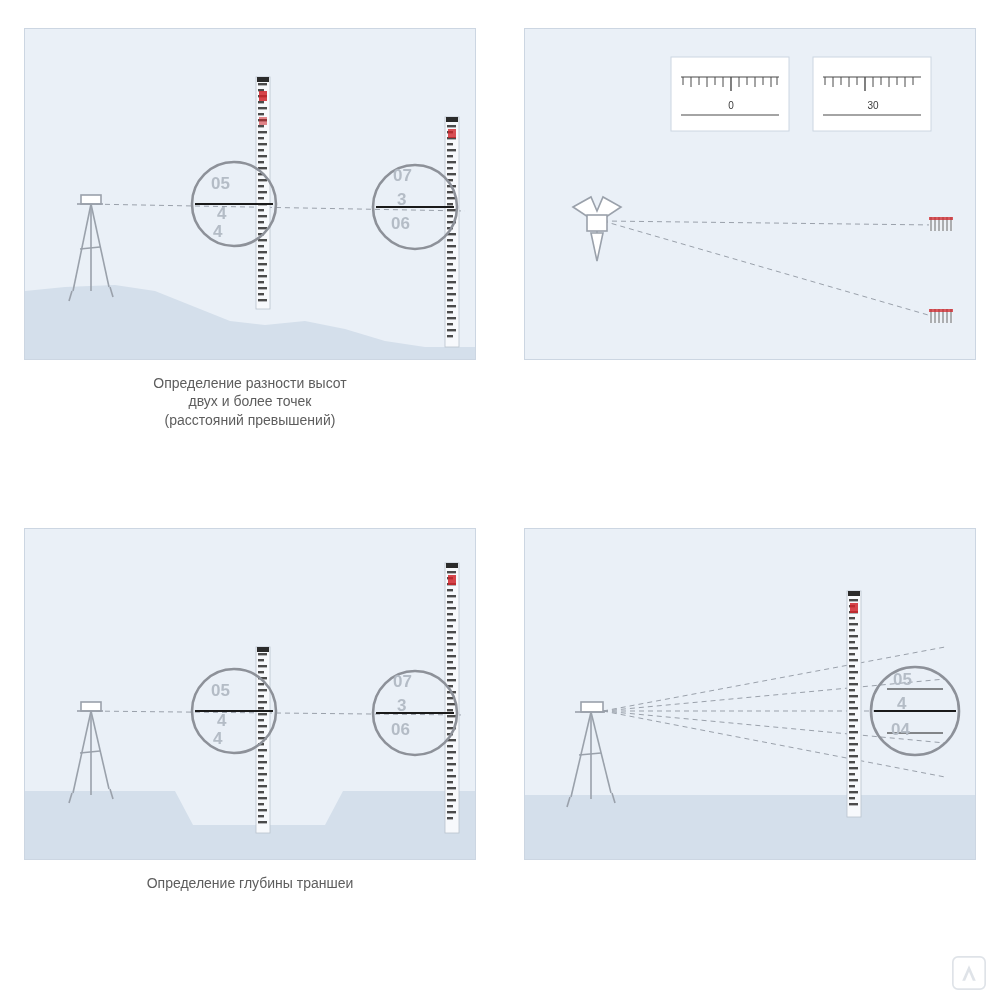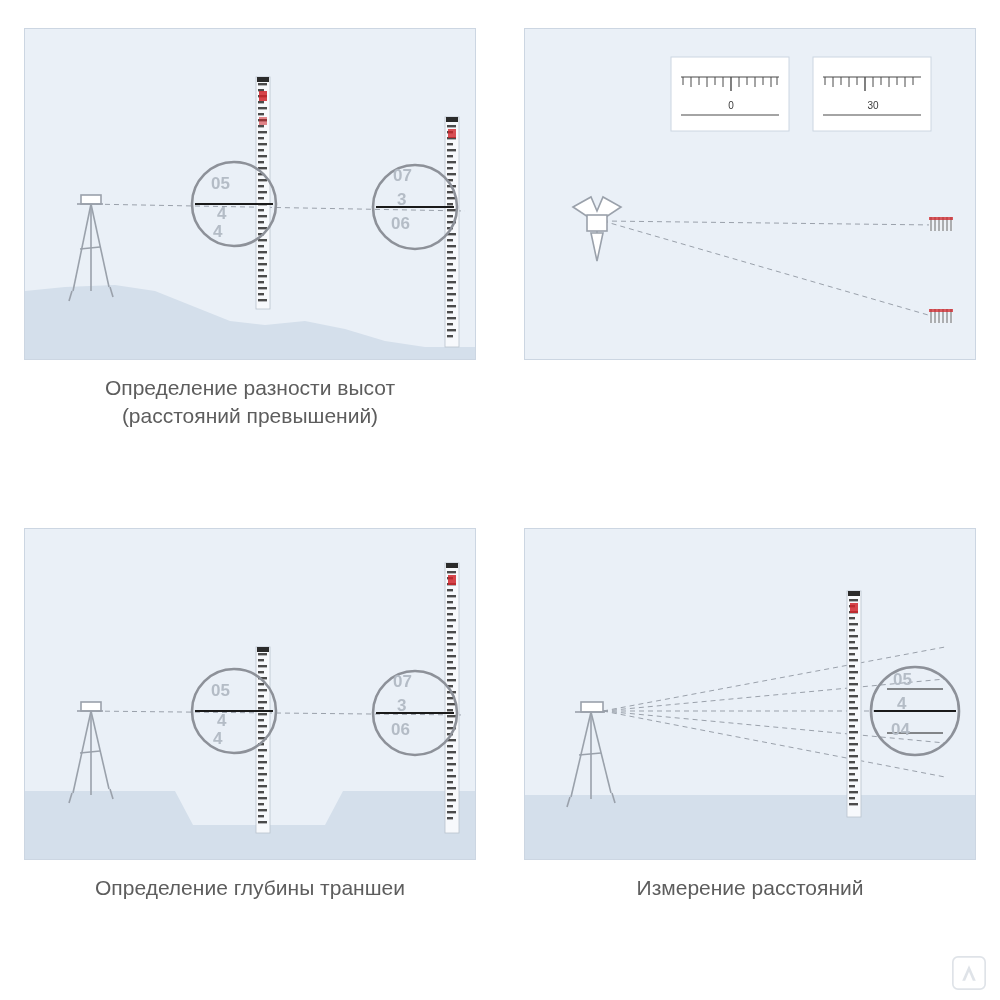--- a/index.html
+++ b/index.html
@@ -32,21 +32,21 @@
     width:452px;
     height:332px;
     background:#eaf0f7;
     border:1px solid #ccd6e2;
     box-sizing:border-box;
     overflow:hidden;
   }
   .caption{
     margin-top:14px;
     text-align:center;
-    font-size:21px;
+    font-size:14px;
     line-height:1.32;
     color:#5d5d5d;
     width:470px;
   }
   .caption div{white-space:nowrap;}
   svg{display:block;}
   .wm{
     position:absolute;
     right:14px;bottom:10px;
     width:34px;height:34px;
@@ -184,20 +184,21 @@
           <g fill="#b4bcc6" font-size="17" font-family="Liberation Sans, sans-serif" font-weight="bold">
             <text x="368" y="152">07</text>
             <text x="372" y="176">3</text>
             <text x="366" y="200">06</text>
           </g>
         </g>
       </svg>
     </div>
     <div class="caption">
       <div>Определение разности высот</div>
+      <div>двух и более точек</div>
       <div>(расстояний превышений)</div>
     </div>
   </div>
 
   <div class="cell">
     <div class="panel">
       <svg width="450" height="330" viewBox="0 0 450 330">
 
         <line x1="78" y1="192" x2="410" y2="196" stroke="#9aa1ab" stroke-width="1" stroke-dasharray="5 4"></line>
         <line x1="78" y1="192" x2="410" y2="288" stroke="#9aa1ab" stroke-width="1" stroke-dasharray="5 4"></line>
@@ -486,21 +487,20 @@
           <line x1="362" y1="204" x2="418" y2="204" stroke="#1a1a1a" stroke-width="1"></line>
           <g fill="#b4bcc6" font-size="17" font-family="Liberation Sans, sans-serif" font-weight="bold">
             <text x="368" y="156">05</text>
             <text x="372" y="180">4</text>
             <text x="366" y="206">04</text>
           </g>
         </g>
       </svg>
     </div>
     <div class="caption">
-      <div>Измерение расстояний</div>
     </div>
   </div>
 
 </div>
 
 <svg class="wm" viewBox="0 0 40 40">
   <rect x="1" y="1" width="38" height="38" rx="6" fill="none" stroke="#b9c2cd" stroke-width="2"></rect>
   <path d="M20 11 L28 29 L24.5 29 L20 18.5 L15.5 29 L12 29 Z" fill="#b9c2cd"></path>
 </svg>
 

